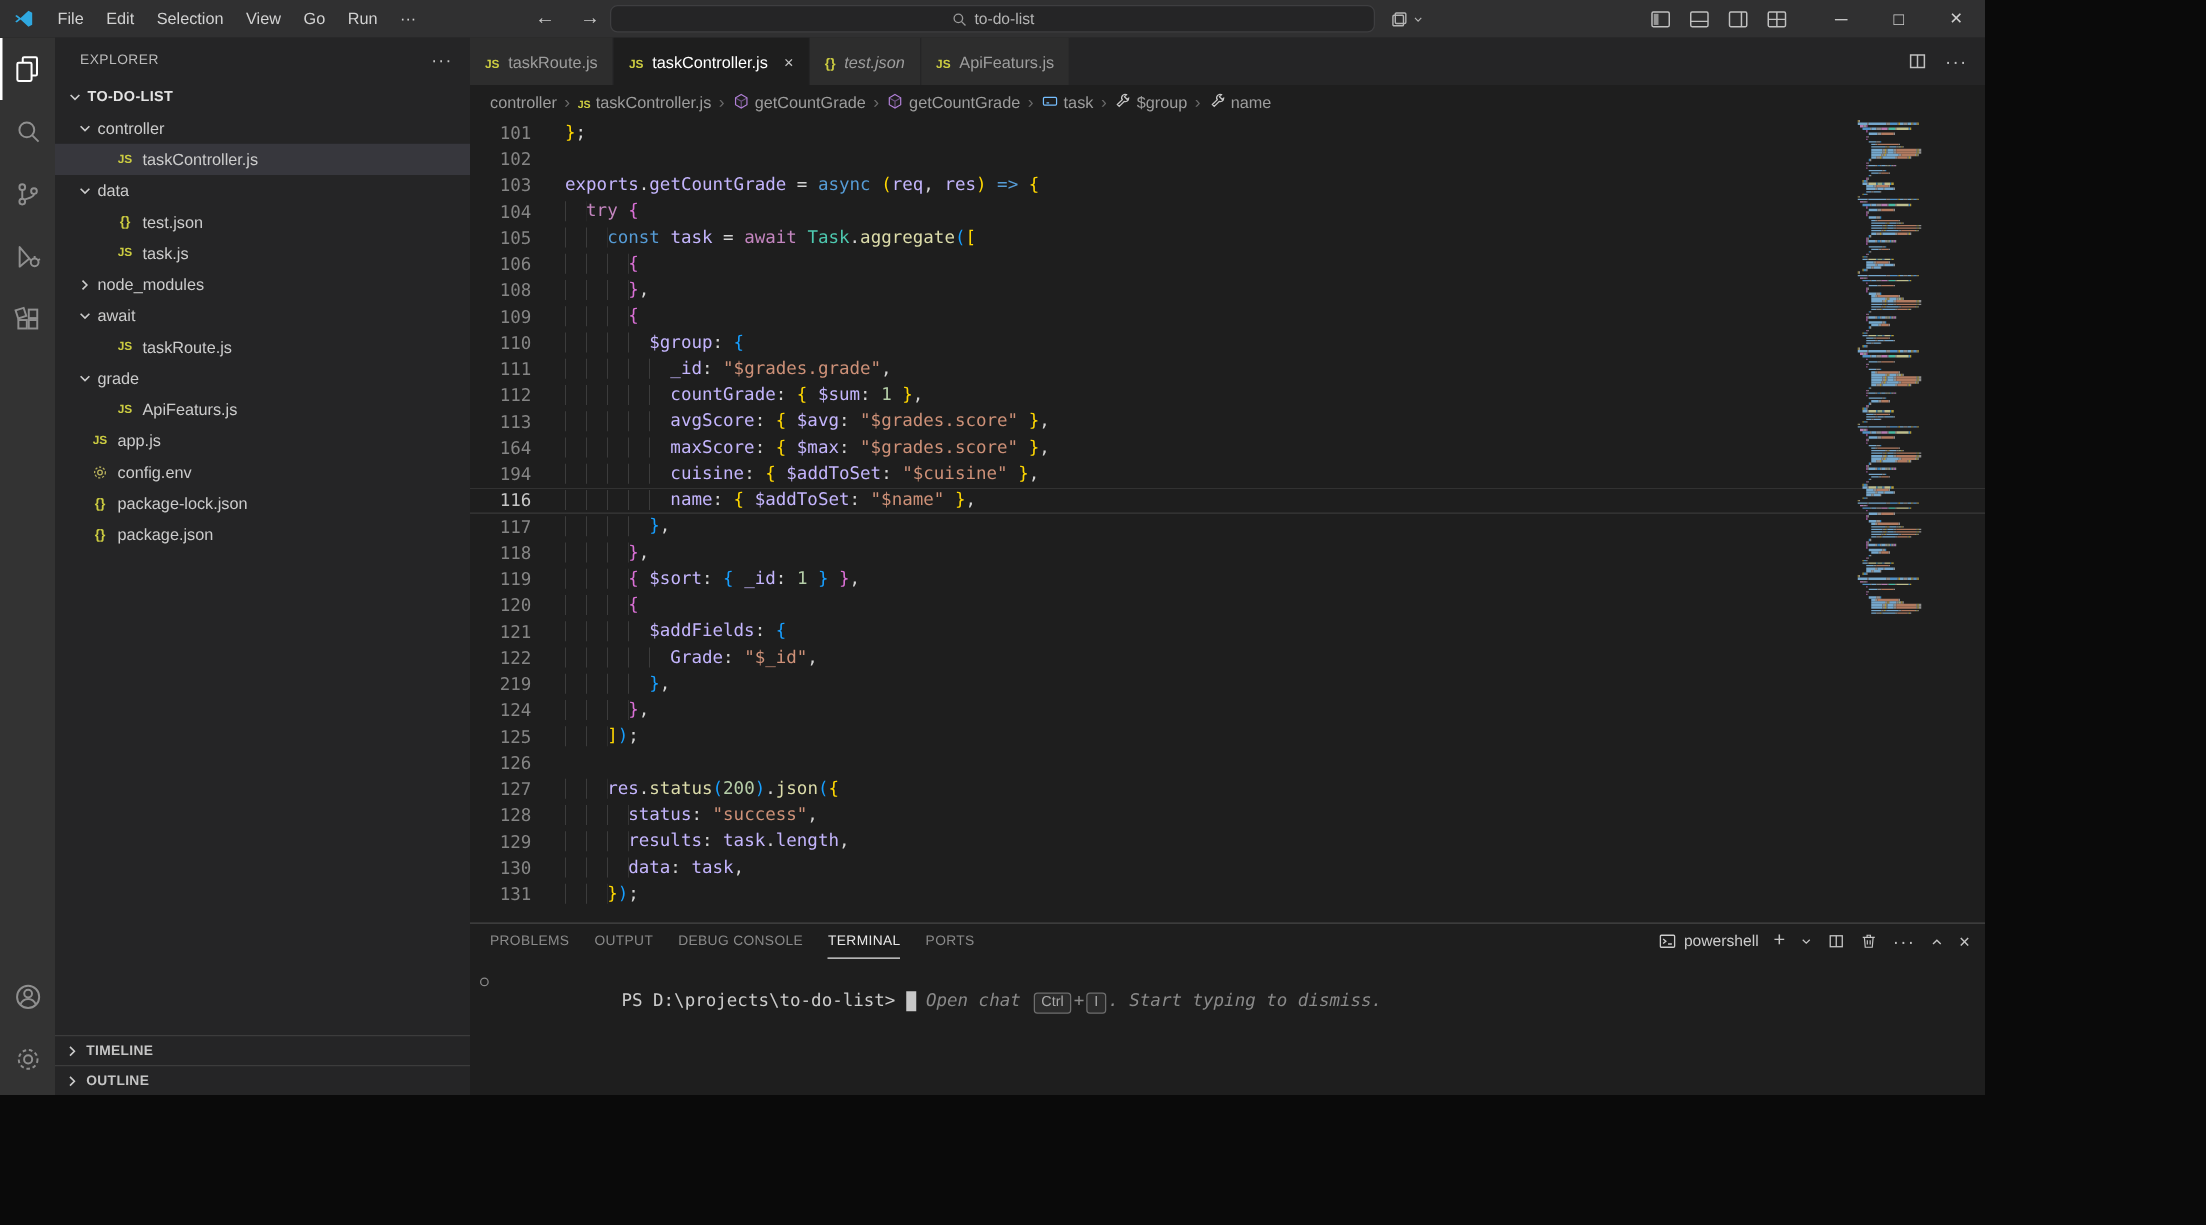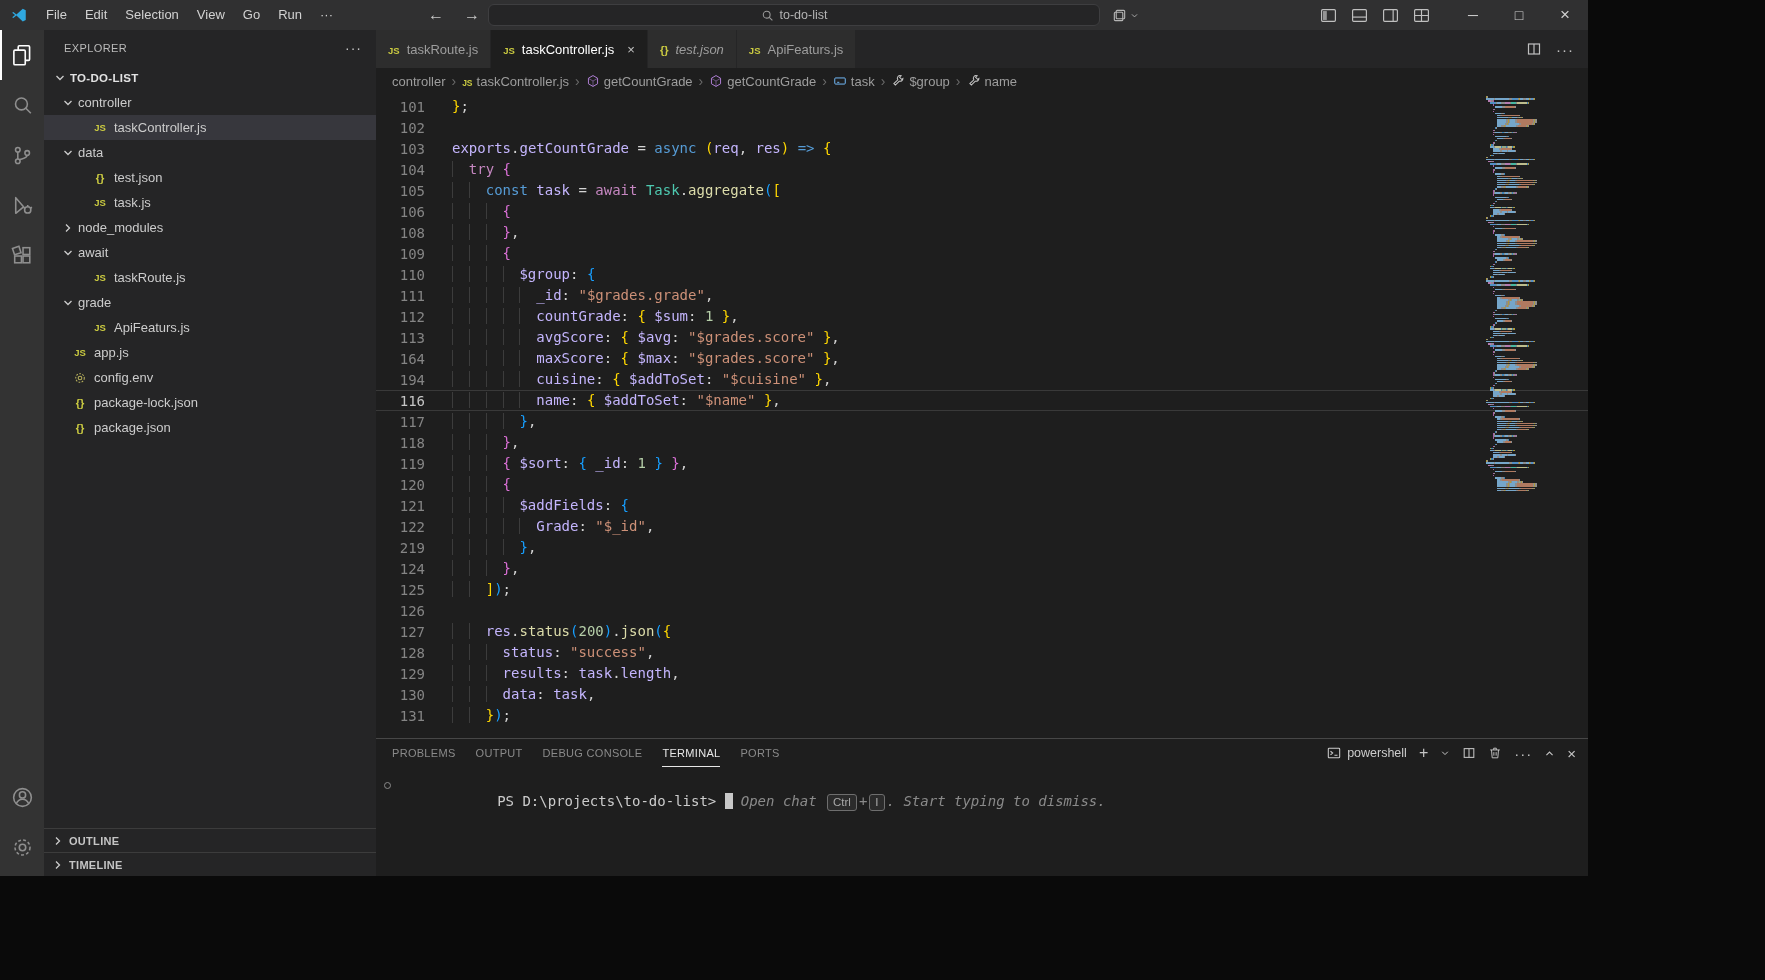--- a/index.html
+++ b/index.html
@@ -353,29 +353,29 @@
             <span>package.json</span>
           </div>
         </div>
       <div class="sb-spacer"></div>
       <div class="sb-section">
         <span class="chev">
           <svg viewBox="0 0 16 16" fill="none" stroke="#cccccc" stroke-width="1.3">
               <path d="M6 4.5L9.5 8 6 11.5"></path>
             </svg>
         </span>
-        <span>OUTLINE</span>
+        <span>TIMELINE</span>
       </div>
       <div class="sb-section">
         <span class="chev">
           <svg viewBox="0 0 16 16" fill="none" stroke="#cccccc" stroke-width="1.3">
               <path d="M6 4.5L9.5 8 6 11.5"></path>
             </svg>
         </span>
-        <span>TIMELINE</span>
+        <span>OUTLINE</span>
       </div>
     </div>
 
     <div class="editor-col">
       <div class="tabbar">
         <div class="tabs">
             <div class="tab">
               <span><span class="badge">JS</span></span>
               <span class="tab-label">taskRoute.js</span>
             </div>

